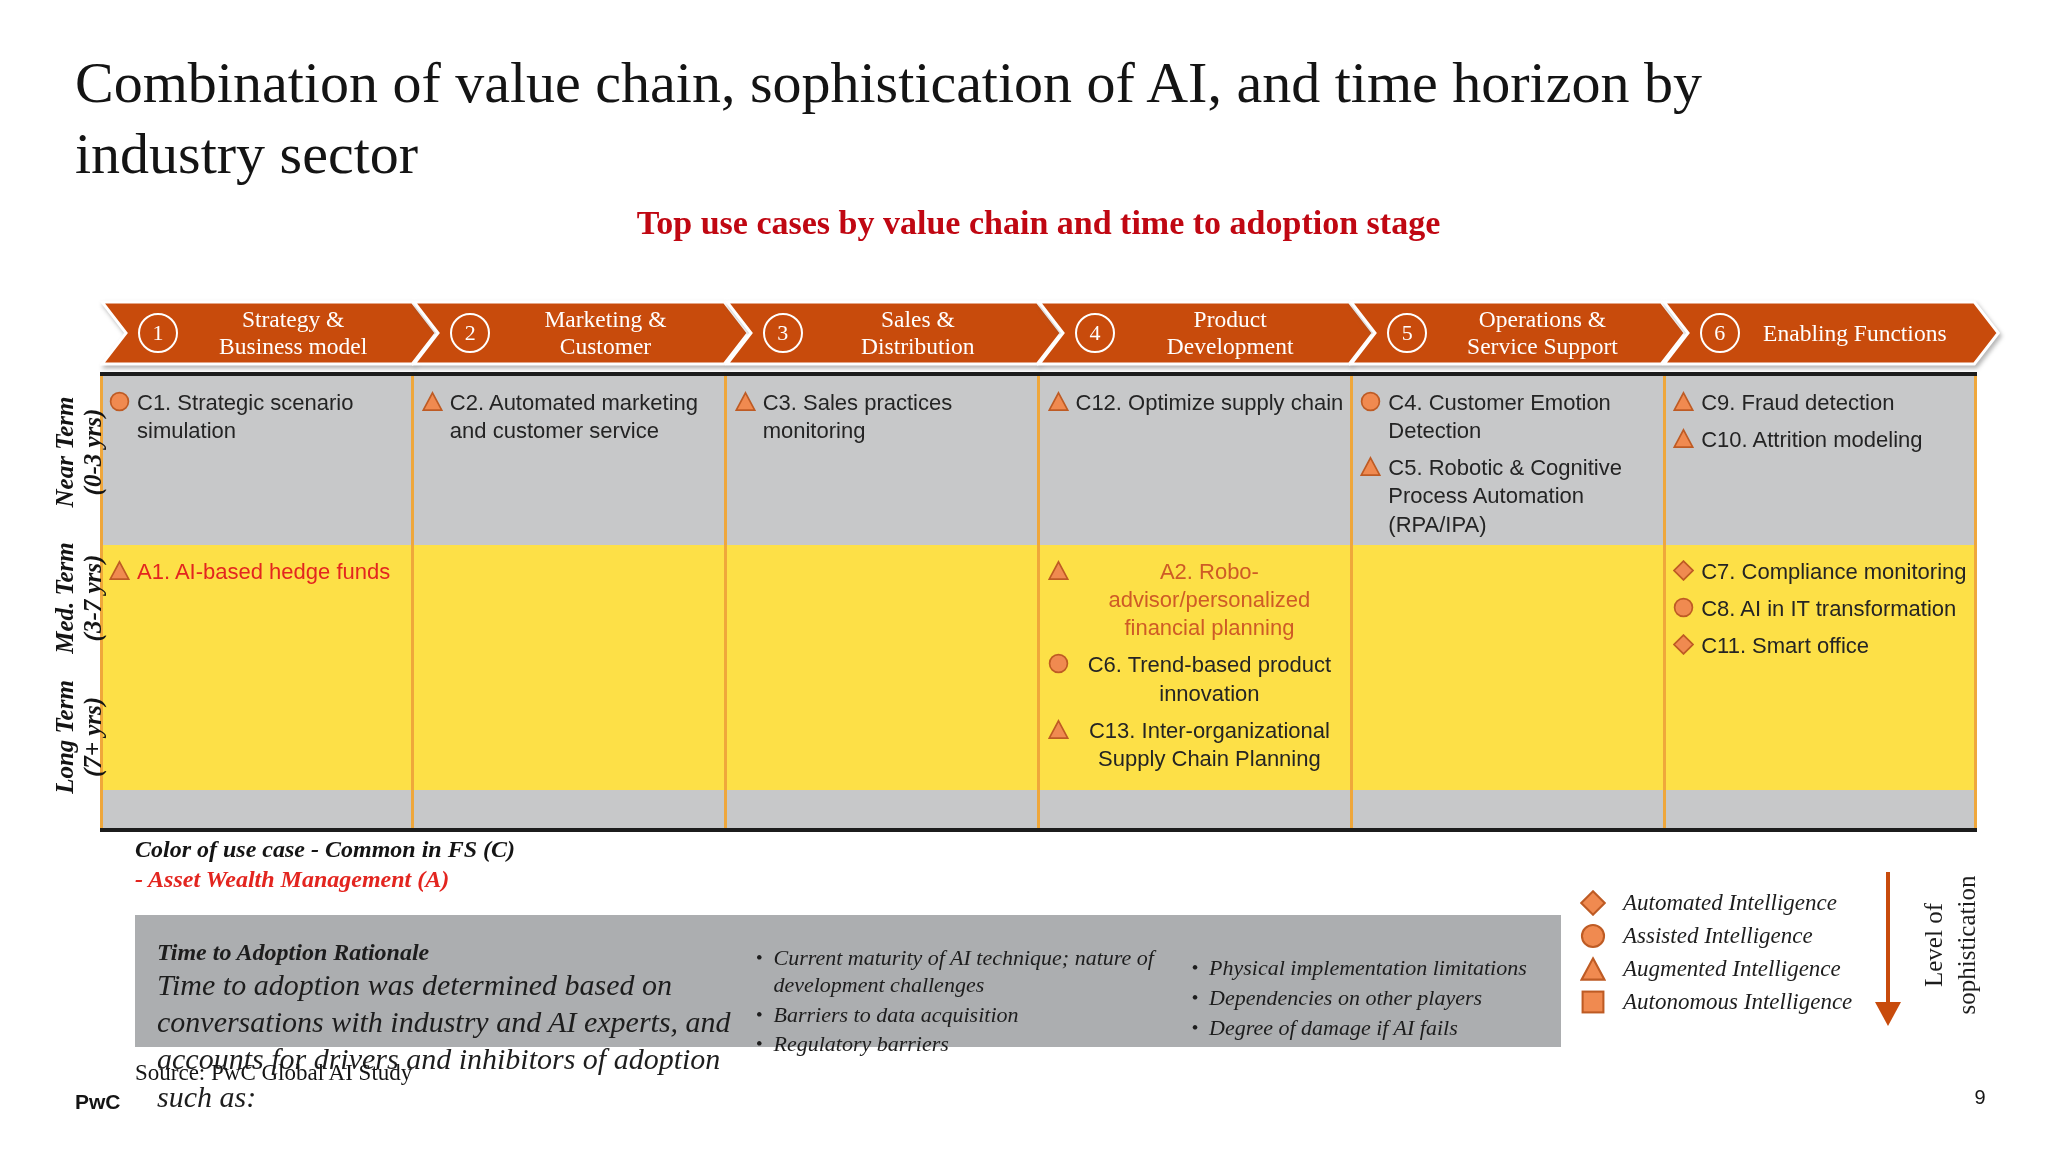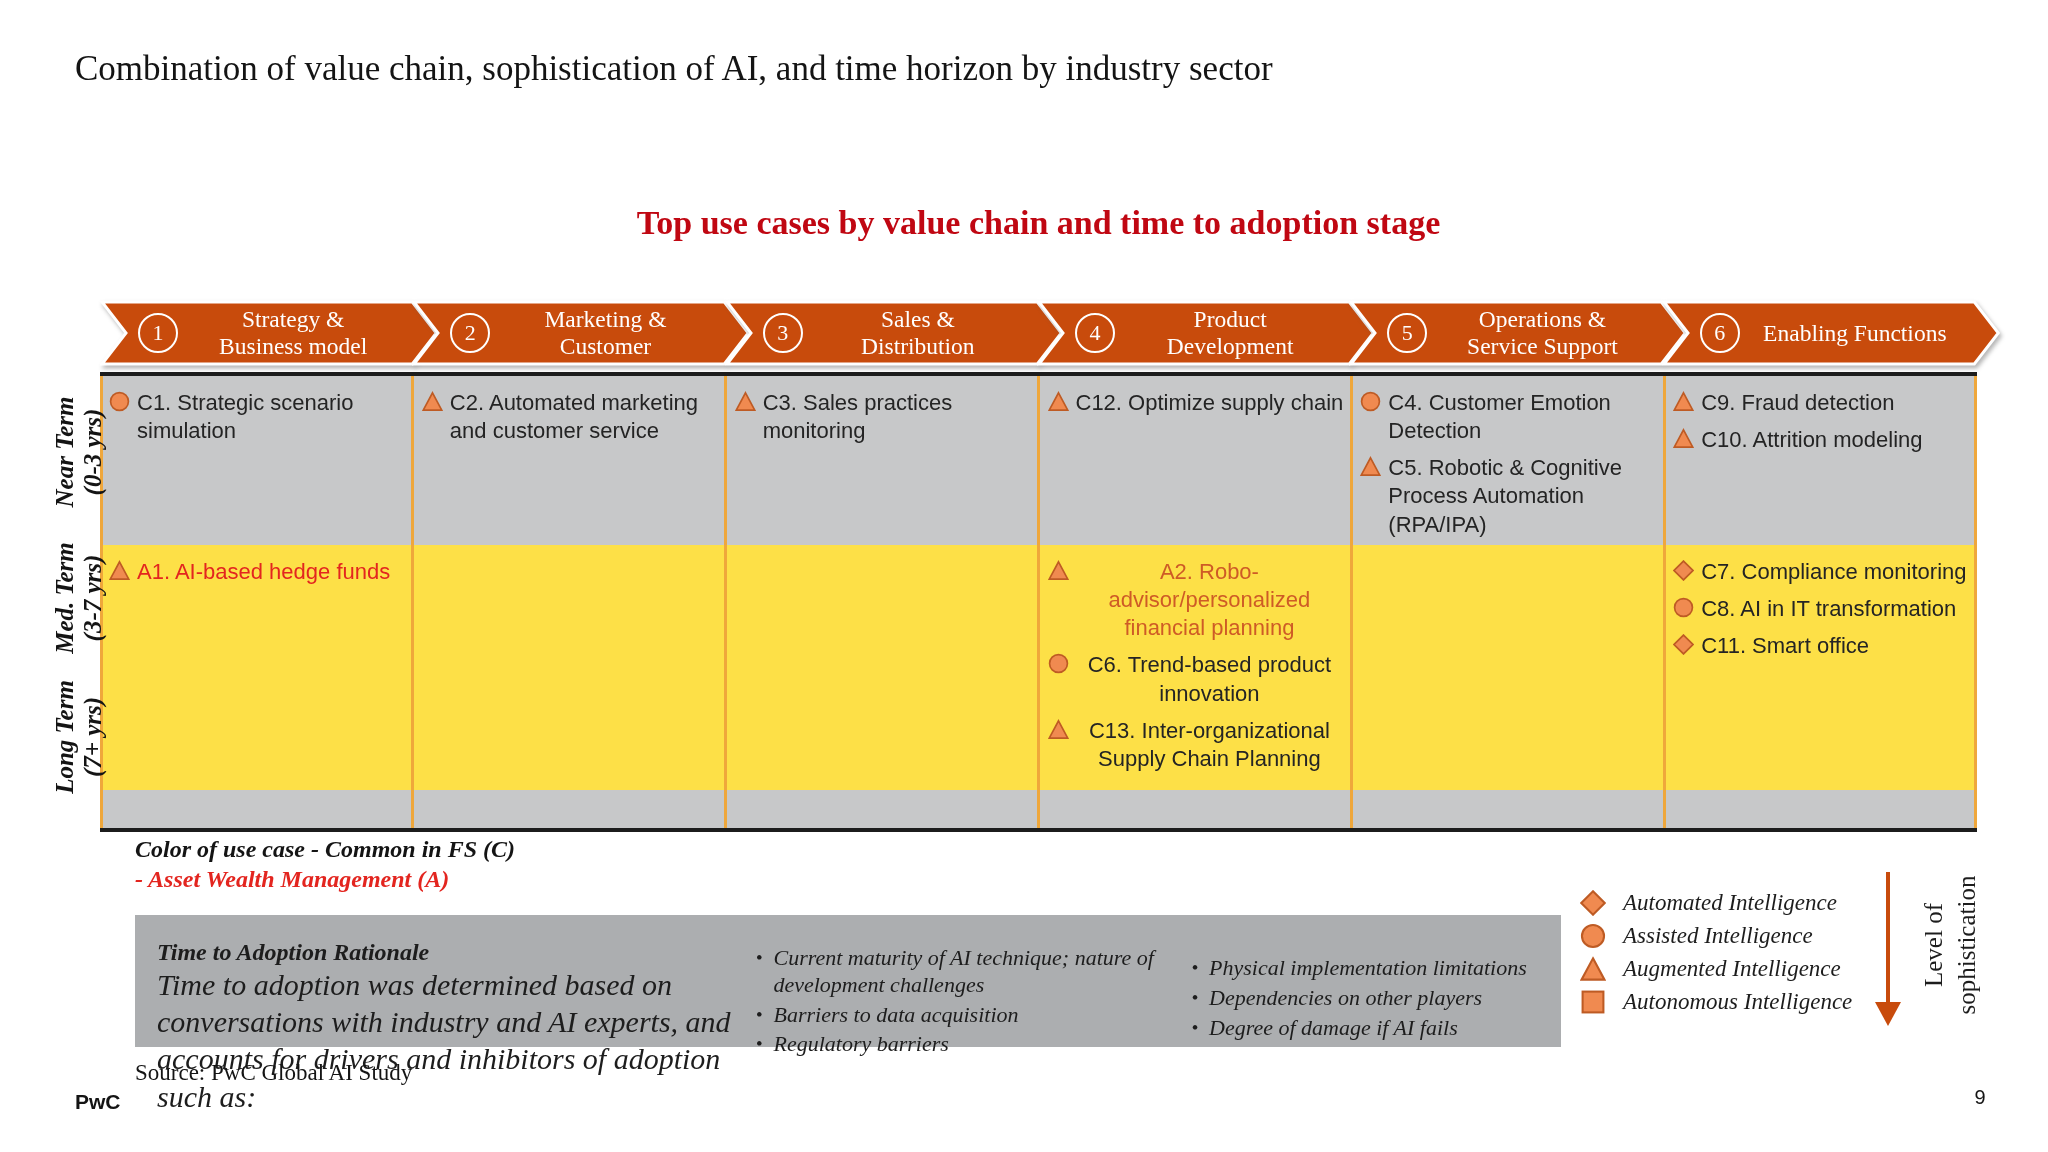--- a/index.html
+++ b/index.html
@@ -1,21 +1,21 @@
 <!DOCTYPE html>
 <html><head>
 <meta charset="utf-8">
 <style>
   html,body{margin:0;padding:0;background:#e8e8e8;}
   .page{position:relative;width:2048px;height:1152px;background:#ffffff;overflow:hidden;
         font-family:"Liberation Serif",serif;}
 
   
   #title{position:absolute;left:75px;top:48px;width:1820px;
-         font-size:35px;line-height:1.22;color:#141414;font-weight:400;}
+         font-size:58px;line-height:1.22;color:#141414;font-weight:400;}
   #subtitle{position:absolute;left:100px;top:204px;width:1877px;text-align:center;
             font-size:34px;font-weight:700;color:var(--subtitle-red,#C00712);}
 
   
   #chev-row{position:absolute;left:100px;top:300px;width:1877px;height:66px;}
   .chev-slot{position:absolute;top:0;height:66px;}
   .chev-svg{position:absolute;left:0;top:0;filter:drop-shadow(2px 3px 2px rgba(90,90,90,.45));}
   .chev-content{position:absolute;inset:0;display:flex;align-items:center;
                 padding-left:38px;padding-right:30px;box-sizing:border-box;}
   .chev-num{width:36px;height:36px;border:2.5px solid #fff;border-radius:50%;flex:0 0 auto;

